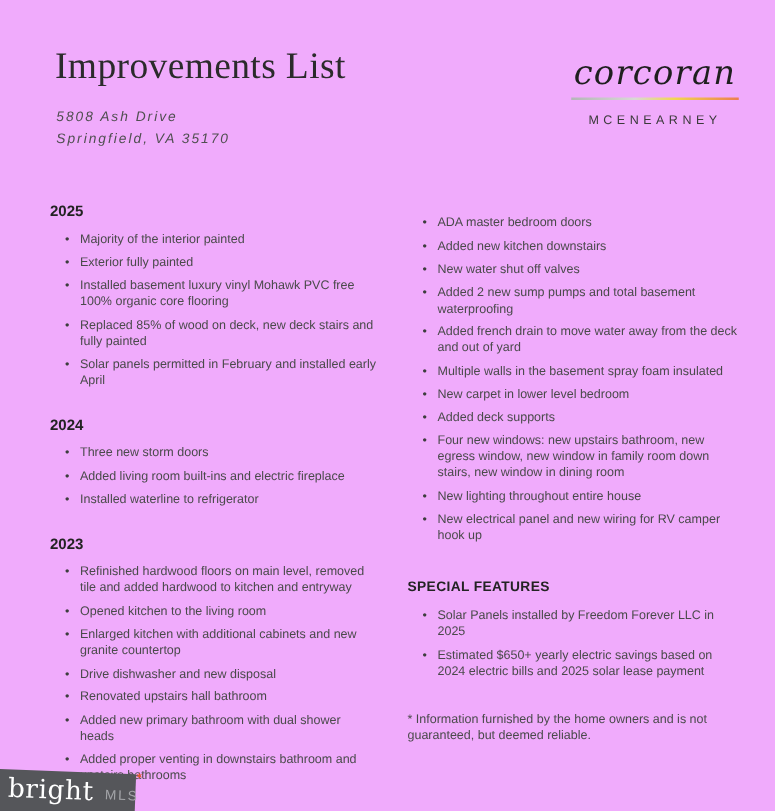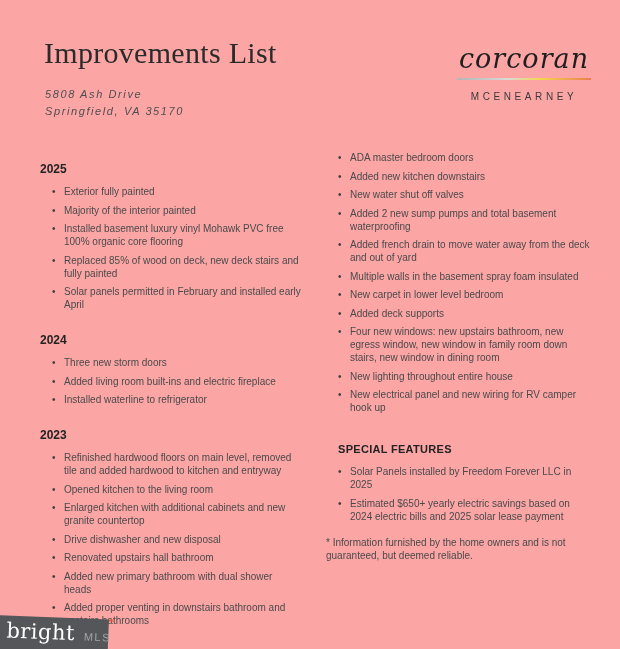--- a/index.html
+++ b/index.html
@@ -4,21 +4,21 @@
 <style>
   html,body{margin:0;padding:0;}
   body{
     width:620px;height:649px;
     background:#ffffff;
     font-family:"Liberation Sans",sans-serif;
     position:relative;
     overflow:hidden;
     color:#4a4a4b;
   }
-  .page{position:absolute;inset:0;background:#fca5a5;}
+  .page{position:absolute;inset:0;background:#f0abfc;}
 
   
   .doc-title{
     position:absolute;left:44px;top:36px;
     font-family:"Liberation Serif",serif;
     font-size:30px;font-weight:400;color:#2b2b2b;
     letter-spacing:.3px;
   }
   .address{
     position:absolute;left:45px;top:86px;
@@ -43,21 +43,21 @@
     background:linear-gradient(to right,#b4b6b8 0%,#d9d9d5 38%,#f2d650 62%,#ec7e4e 100%);
   }
   .brand-division{
     margin-top:11px;font-size:10px;color:#3a3a3a;
     letter-spacing:3.6px;font-weight:500;
   }
 
   
   .col{position:absolute;font-size:10px;line-height:13px;}
   .col-left{left:40px;top:163px;width:262px;}
-  .col-right{left:326px;top:151px;width:268px;}
+  .col-right{left:326px;top:172px;width:268px;}
 
   .year-heading{
     font-size:12px;font-weight:bold;color:#232323;
     margin:0 0 9px 0;
   }
   .section{margin-bottom:0;}
   .section + .section{margin-top:23px;}
 
   ul.bullets{list-style:none;margin:0;padding:0;}
   ul.bullets li{
@@ -68,24 +68,24 @@
   }
   ul.bullets li::before{
     content:"•";
     position:absolute;left:12px;top:0;
     color:#3d3d3d;font-size:10px;
   }
 
   .special-heading{
     font-size:11px;font-weight:bold;color:#232323;
     letter-spacing:.3px;
-    margin:29px 0 9px 12px;
+    margin:29px 0 9px 0;
   }
   .disclaimer{
-    margin-top:13px;
+    margin-top:25px;
     font-size:10px;line-height:13px;color:#4a4a4b;
     width:260px;
   }
 
   
   .watermark{
     position:absolute;left:-5px;bottom:-8px;
     width:114px;height:42px;
     background:#55565a;
     transform:rotate(2.2deg);
@@ -123,22 +123,22 @@
     <div class="brand-name">corcoran</div>
     <div class="brand-rule"></div>
     <div class="brand-division">MCENEARNEY</div>
   </div>
 
   <div class="col col-left">
 
     <div class="section">
       <div class="year-heading">2025</div>
       <ul class="bullets">
+        <li>Majority of the interior painted</li>
         <li>Exterior fully painted</li>
-        <li>Majority of the interior painted</li>
         <li>Installed basement luxury vinyl Mohawk PVC free 100% organic core flooring</li>
         <li>Replaced 85% of wood on deck, new deck stairs and fully painted</li>
         <li>Solar panels permitted in February and installed early April</li>
       </ul>
     </div>
 
     <div class="section">
       <div class="year-heading">2024</div>
       <ul class="bullets">
         <li>Three new storm doors</li>

